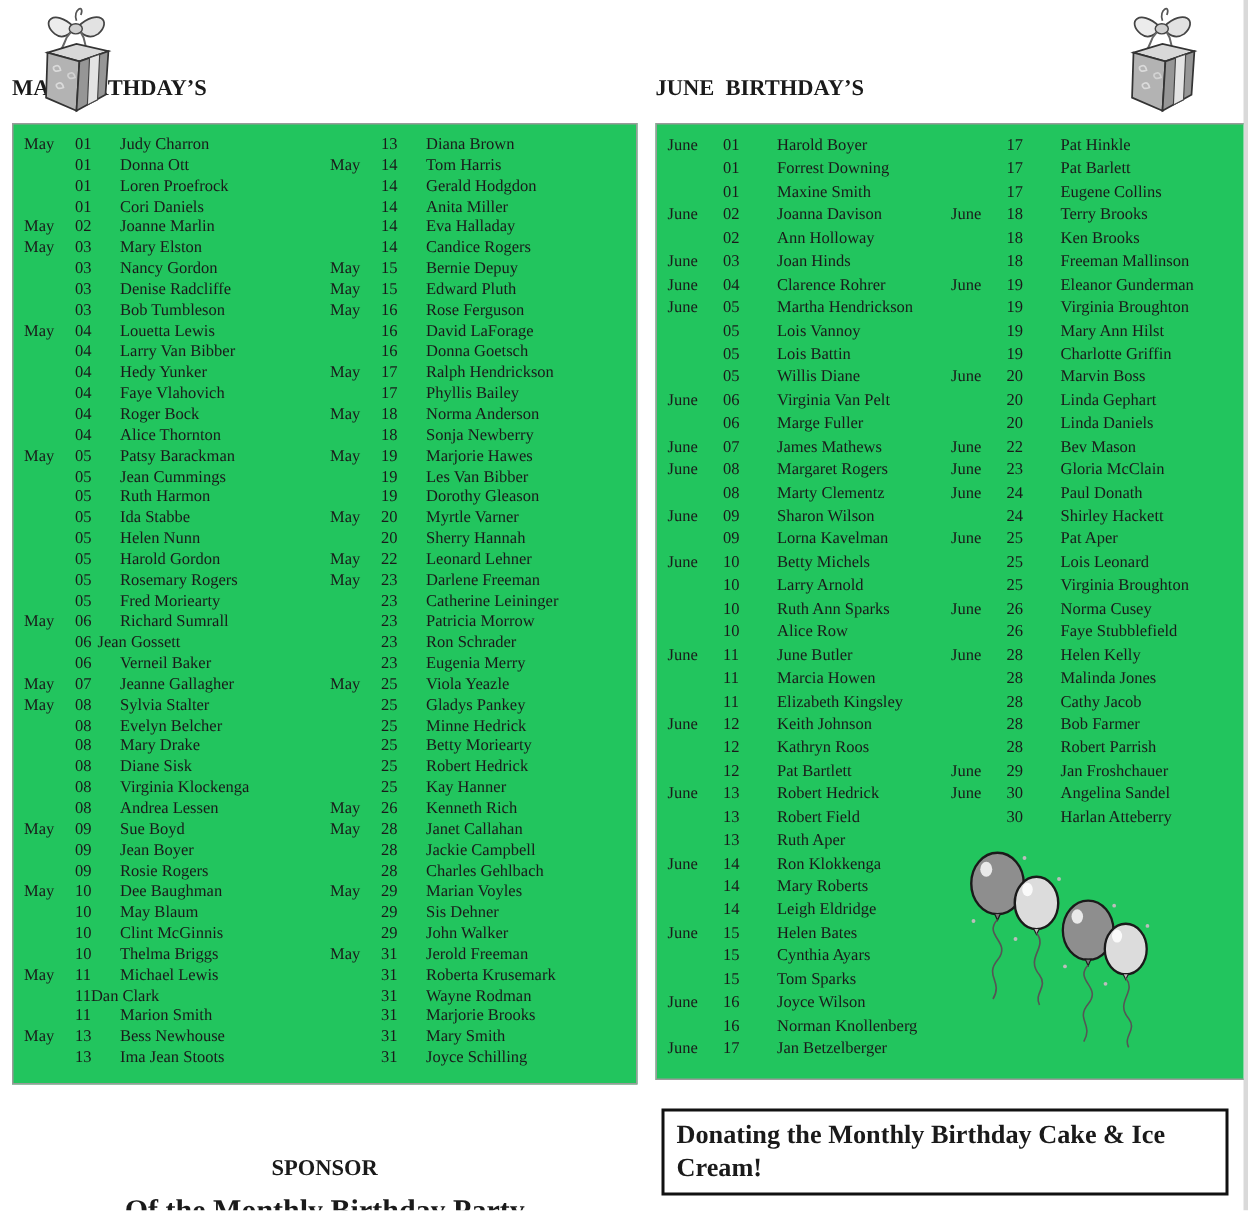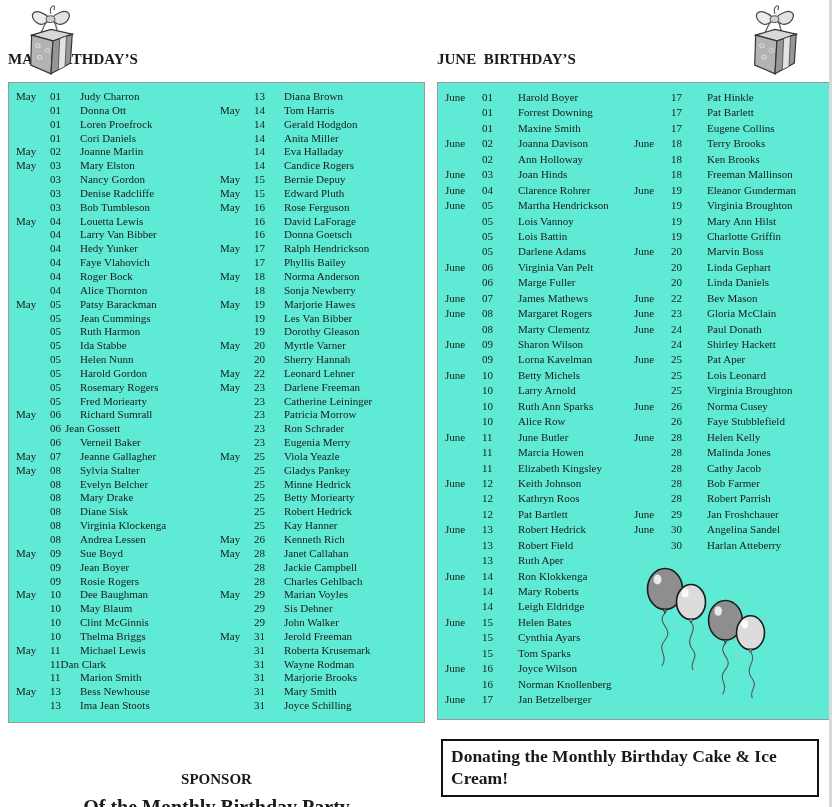--- a/index.html
+++ b/index.html
@@ -11,21 +11,21 @@
           display:flex;align-items:center;justify-content:center;background:#fff;}
   .banner-title{font-size:17px;font-weight:bold;letter-spacing:.5px;white-space:pre;}
   .gift{position:absolute;z-index:3;}
   .gift-left{left:22px;top:1px;}
   .gift-right{left:746px;top:1px;}
   
   .sec-title{position:absolute;top:51px;font-size:15px;font-weight:bold;text-align:left;white-space:pre;}
   .may-title{left:8px;width:417px;}
   .june-title{left:437px;width:385px;}
   
-  .list-box{position:absolute;border:1px solid #9a9a9a;background:#5eead4;box-sizing:border-box;}
+  .list-box{position:absolute;border:1px solid #9a9a9a;background:#22c55e;box-sizing:border-box;}
   .may-box{left:8px;top:82px;width:417px;height:641px;}
   .june-box{left:437px;top:82px;width:420px;height:638px;}
   .col{position:absolute;top:7px;}
   .may-box .col1{left:7px;width:198px;}
   .may-box .col2{left:211px;width:200px;}
   .june-box .jcol1{left:7px;width:196px;}
   .june-box .jcol2{left:196px;width:185px;}
   .row{display:flex;font-size:11px;white-space:nowrap;}
   .may-box .row{height:13.85px;line-height:13.85px;}
   .june-box .row{height:15.45px;line-height:15.45px;}
@@ -592,21 +592,21 @@
           <span class="n">Lois Vannoy</span>
         </div>
         <div class="row">
           <span class="m"></span>
           <span class="d">05</span>
           <span class="n">Lois Battin</span>
         </div>
         <div class="row">
           <span class="m"></span>
           <span class="d">05</span>
-          <span class="n">Darlene Adams</span>
+          <span class="n">Willis Diane</span>
         </div>
         <div class="row">
           <span class="m">June</span>
           <span class="d">06</span>
           <span class="n">Virginia Van Pelt</span>
         </div>
         <div class="row">
           <span class="m"></span>
           <span class="d">06</span>
           <span class="n">Marge Fuller</span>

